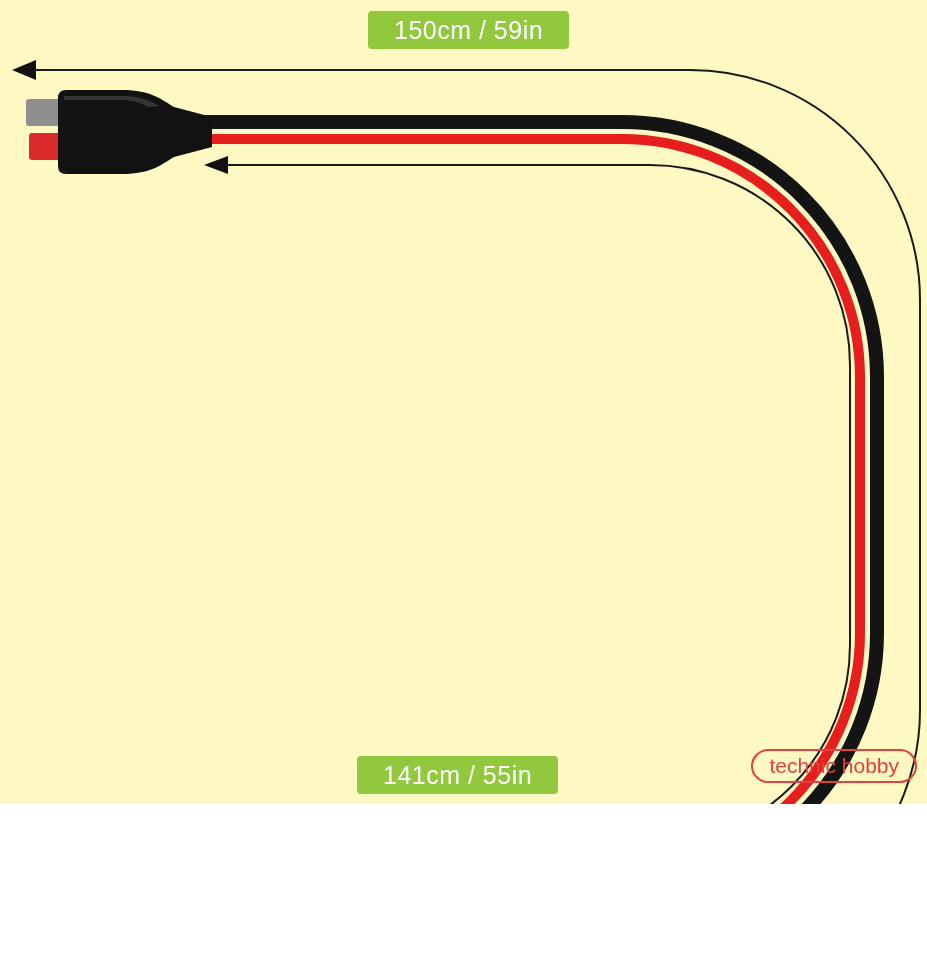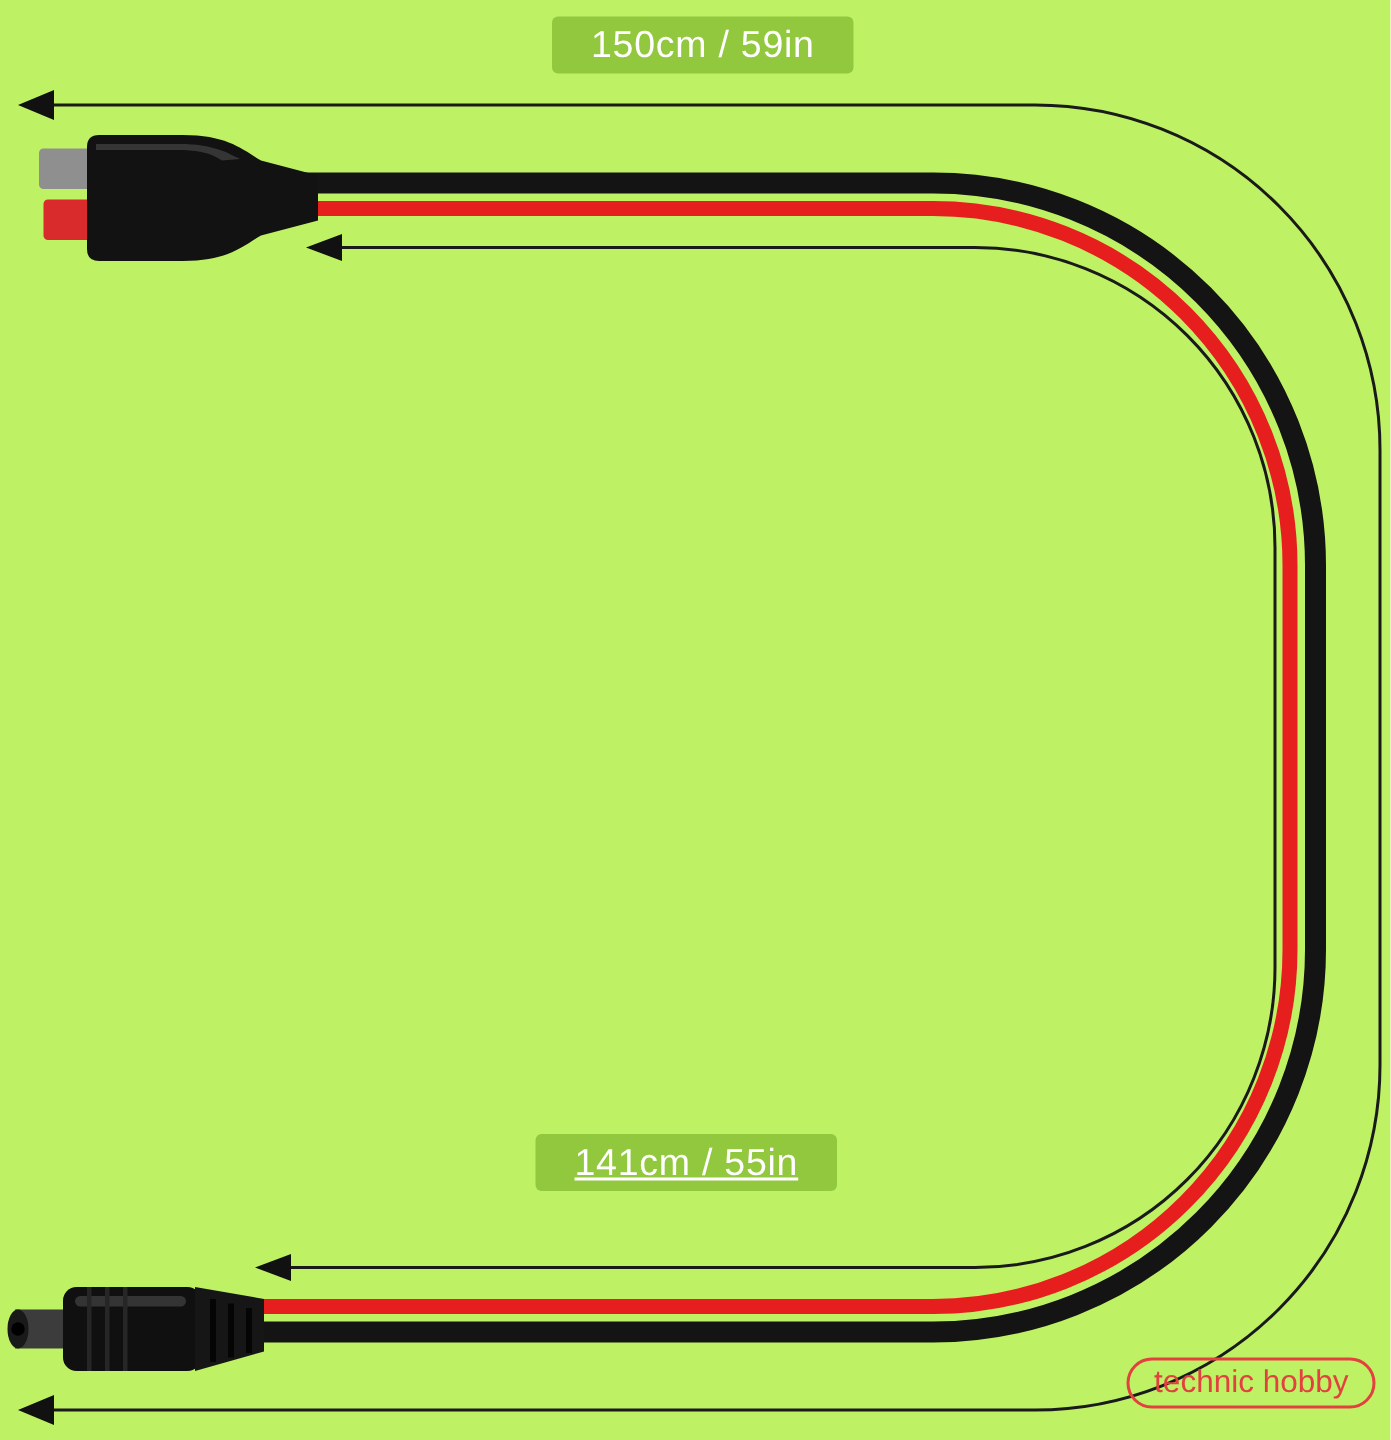--- a/index.html
+++ b/index.html
@@ -4,22 +4,22 @@
 <style>
   html, body {
     margin: 0;
     padding: 0;
     background: #ffffff;
     font-family: "Liberation Sans", sans-serif;
   }
   .stage {
     position: relative;
     width: 927px;
-    height: 960px;
-    background: #bef264;
+    height: 804px;
+    background: #fef9c3;
     overflow: hidden;
   }
   .stage > svg {
     position: absolute;
     left: 0;
     top: 0;
   }
   .measure-label {
     position: absolute;
     background: #92c83e;
@@ -27,21 +27,21 @@
     font-size: 25px;
     line-height: 38px;
     height: 38px;
     padding: 0 26px;
     border-radius: 4px;
     text-align: center;
     white-space: nowrap;
     letter-spacing: 0.5px;
   }
   #label-top    { left: 368px; top: 11px;  }
-  #label-bottom { left: 357px; top: 756px; text-decoration: underline; }
+  #label-bottom { left: 357px; top: 756px; }
   .watermark {
     position: absolute;
     right: 10px;
     bottom: 21px;
     border: 2px solid #e34040;
     color: #e34040;
     border-radius: 17px;
     padding: 3px 16px;
     font-size: 21px;
     white-space: nowrap;

